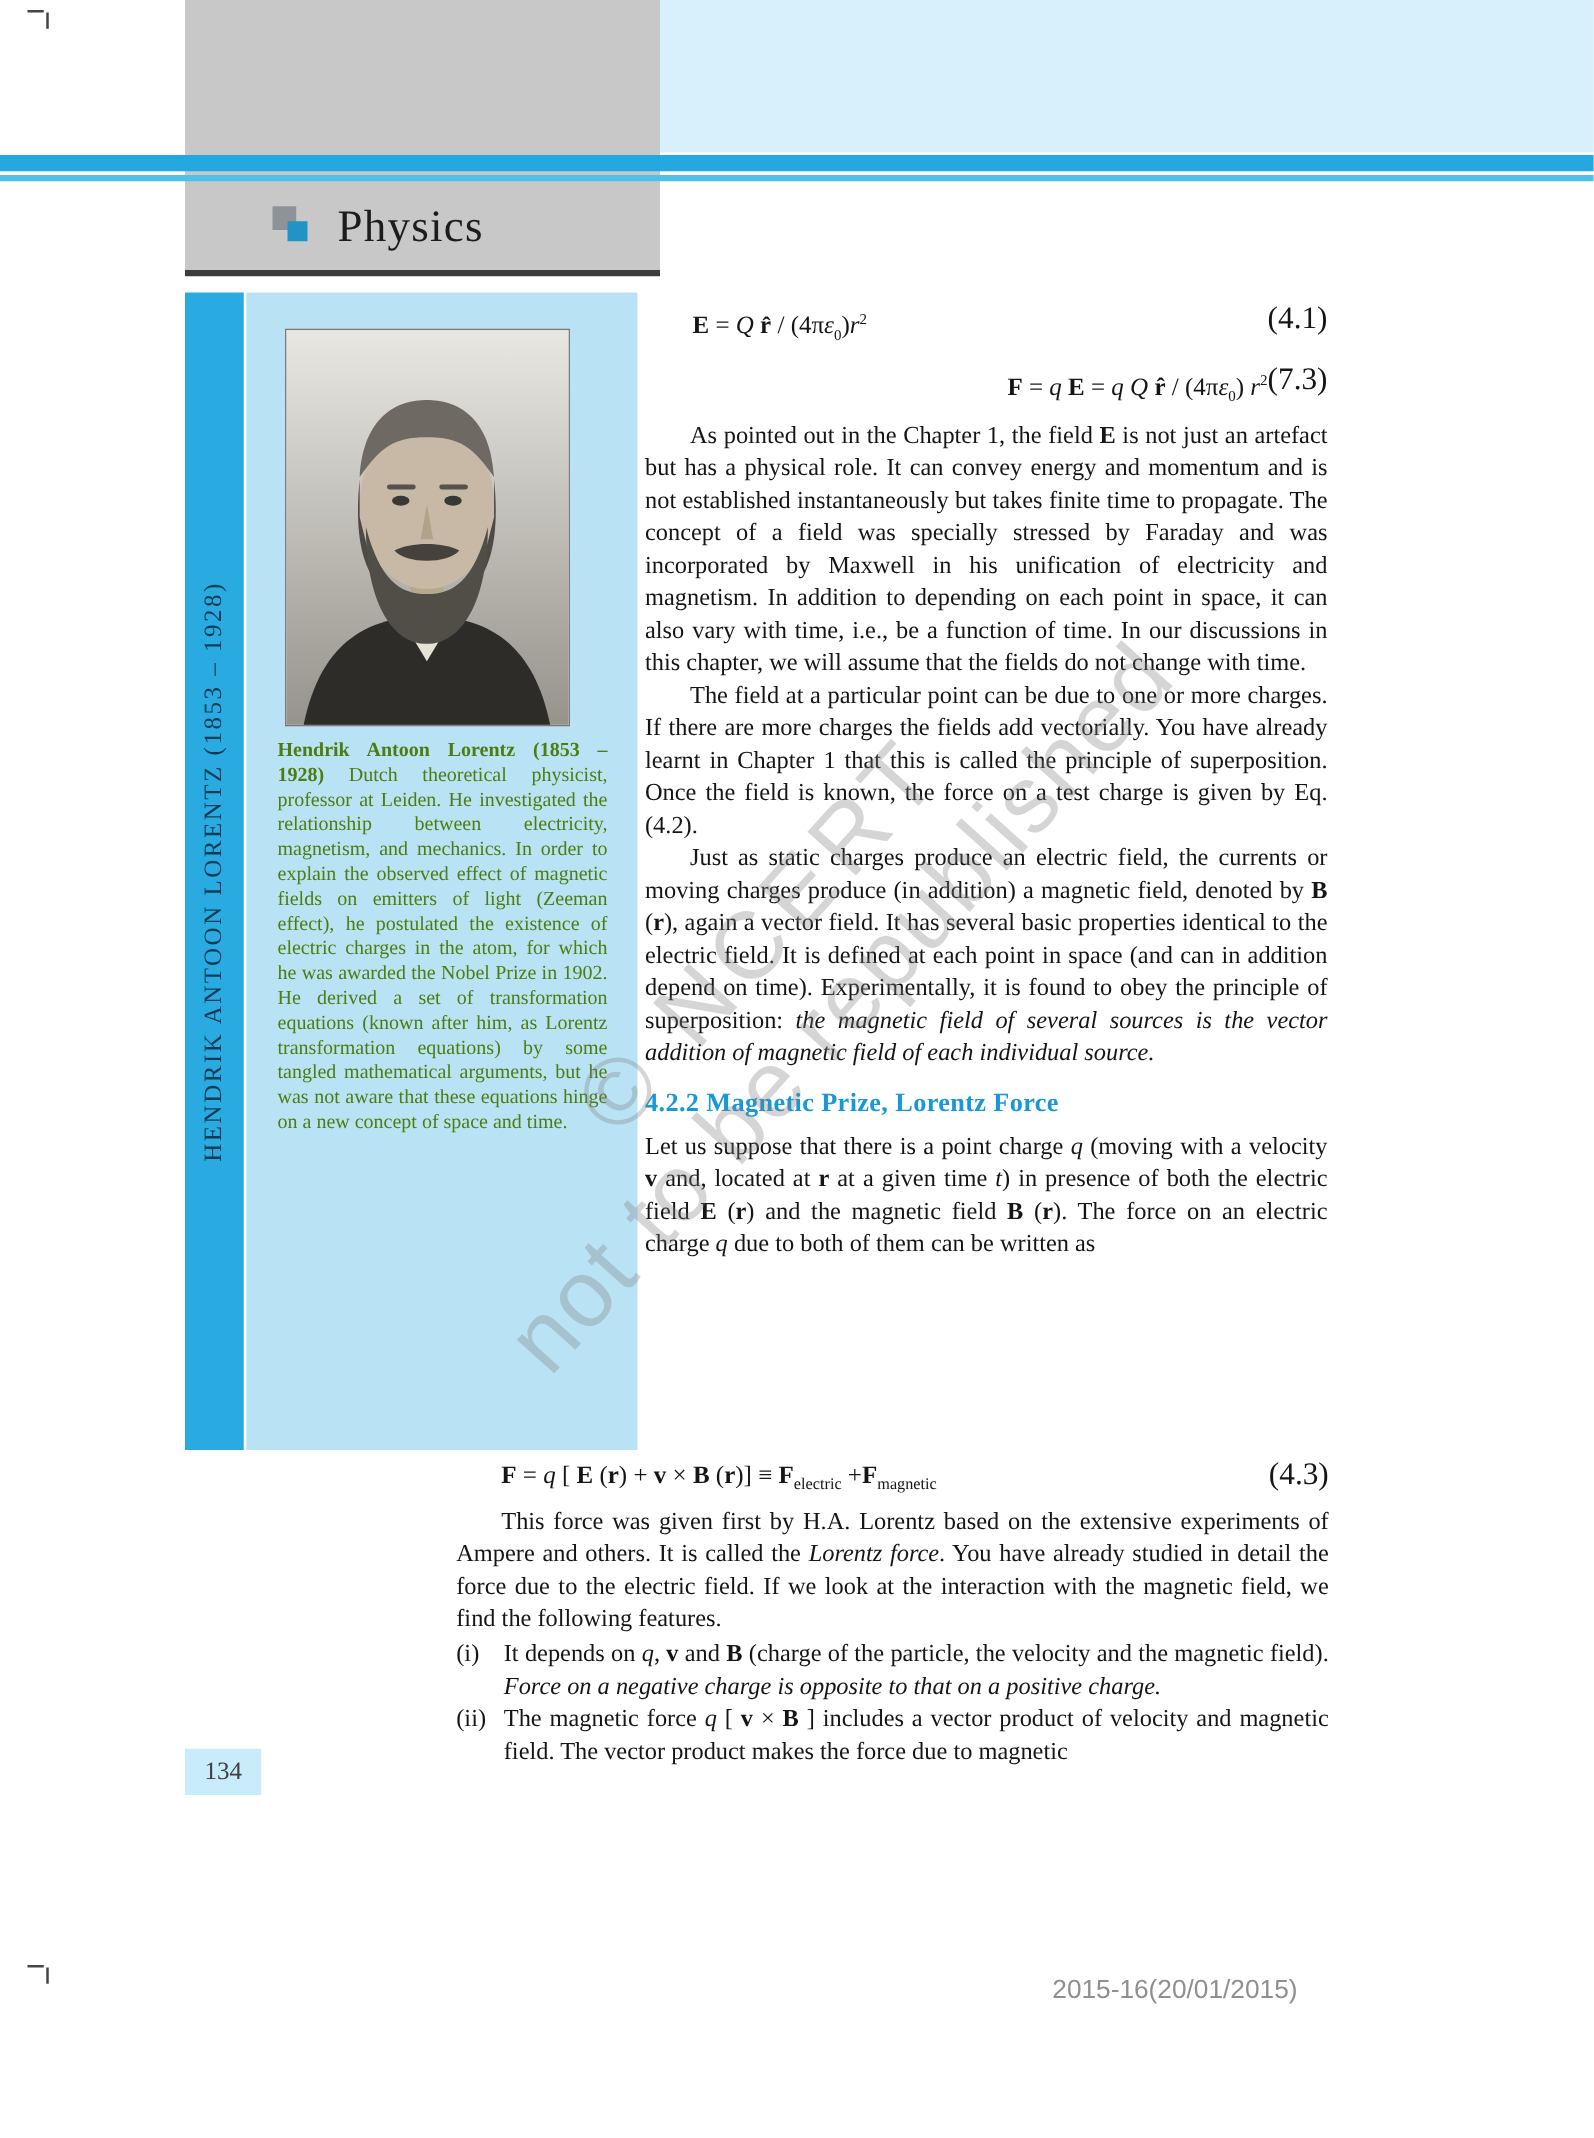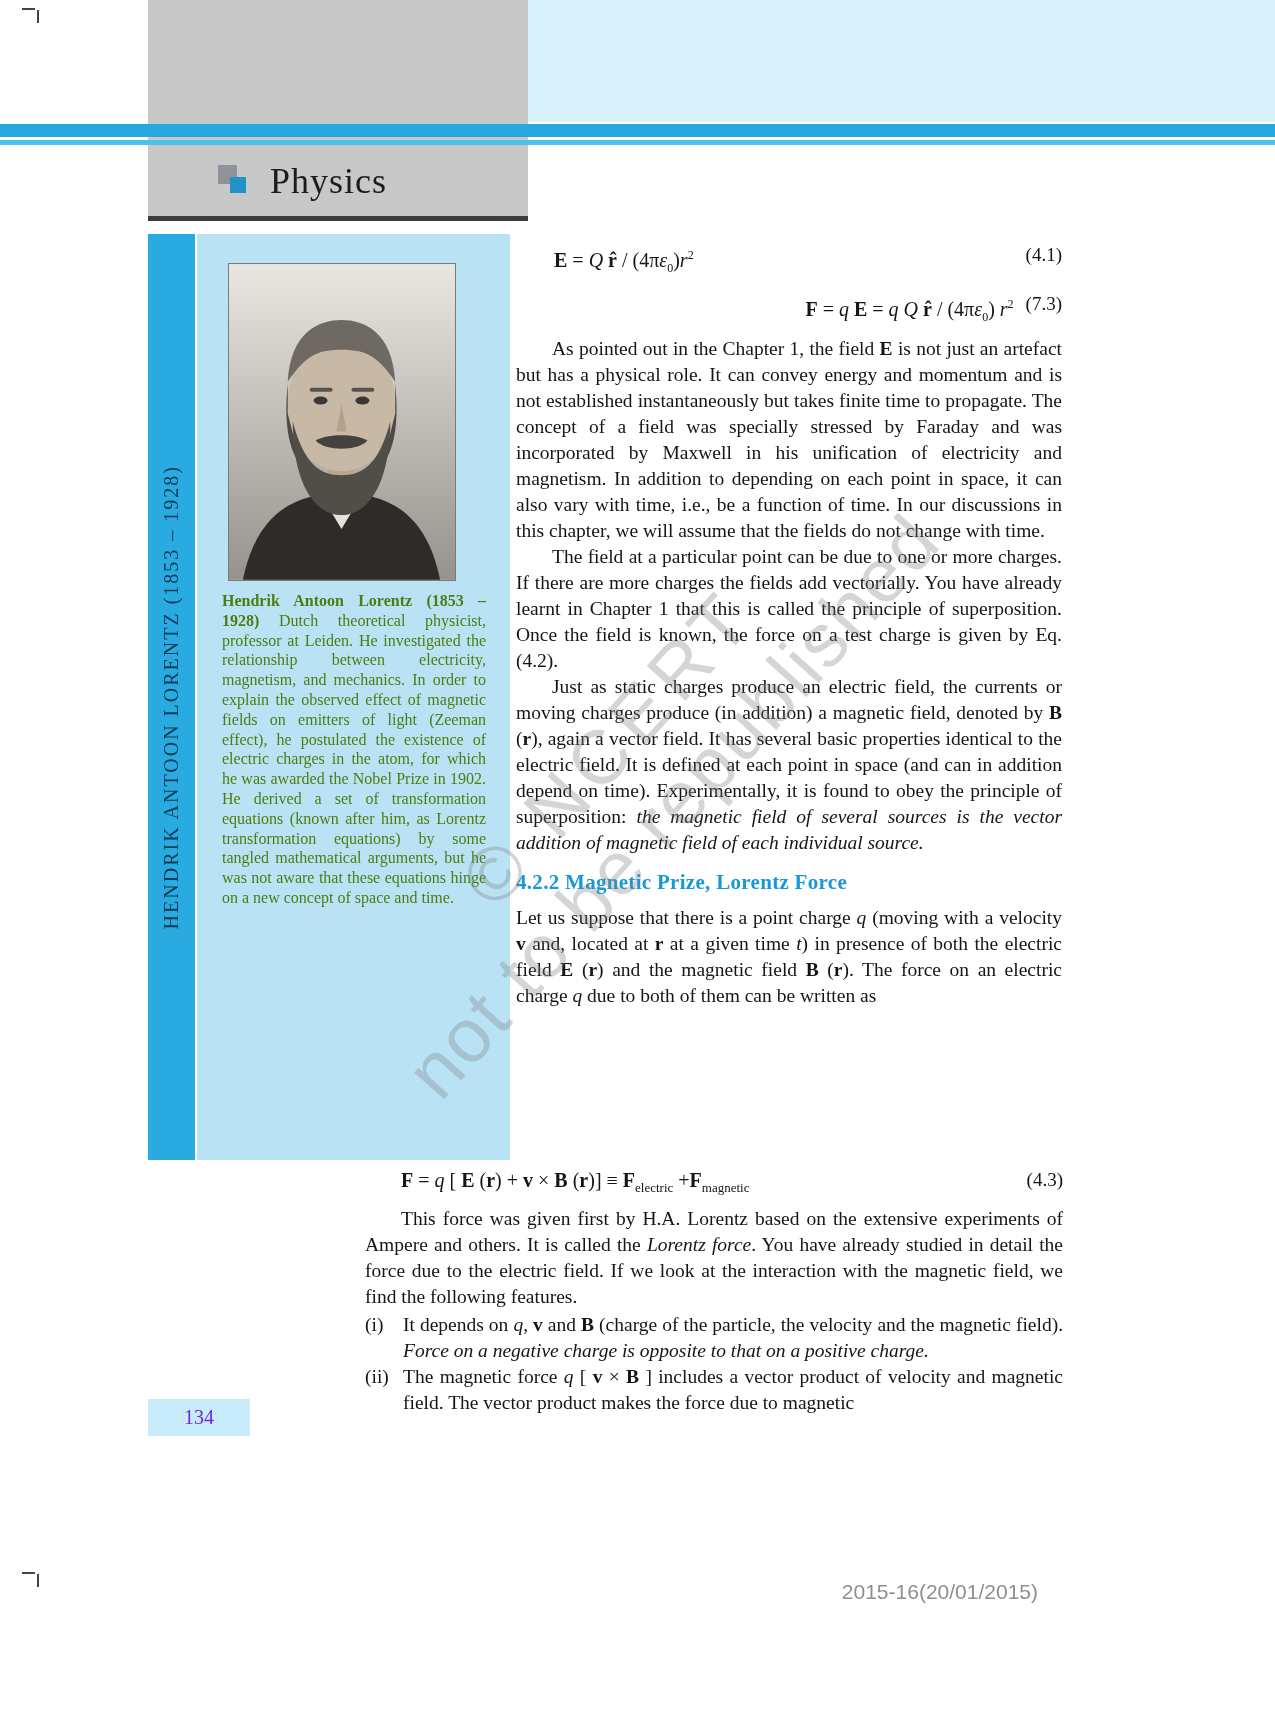--- a/index.html
+++ b/index.html
@@ -55,21 +55,21 @@
   .bio-text {
     position:absolute; left:25px; top:357px; width:264px;
     font-size:16px; line-height:19.8px; text-align:justify; color:#4d7c0f;
   }
 
   
   .main-col { position:absolute; left:516px; top:241px; width:546px; }
   .para { font-size:19.5px; line-height:26px; text-align:justify; }
   .indent { text-indent:36px; }
   .eq-row { display:flex; justify-content:space-between; align-items:flex-start; font-size:20px; line-height:28px; }
-  .eq-row .eq-num { font-size:19px;margin-left:12px; }
+  .eq-row .eq-num { font-size:25px; }
   .eq-41 { padding-left:38px; margin-bottom:6px; }
   .eq-42 { padding-left:40px; margin:8px 0 6px 0;justify-content:flex-end; }
   .eq-42 .eq-body { padding-left:24px; }
   .section-heading {
     font-family:"Liberation Serif", serif;
     font-weight:bold; font-size:21px; color:#1798d8;
     margin:14px 0 10px 0; letter-spacing:0.3px;
   }
   sub { font-size:12px; }
   sup { font-size:12px; }
@@ -77,23 +77,23 @@
   
   .wide-col { position:absolute; left:365px; top:1166px; width:698px; }
   .eq-43 { padding-left:36px; margin-bottom:4px; }
   .eq-43 sub { font-size:13px; }
   .feature-list { margin-top:2px; }
   .list-item { position:relative; padding-left:38px; font-size:19.5px; line-height:26px; text-align:justify; }
   .list-item .marker { position:absolute; left:0; top:0; }
 
   
   .pagenum-box {
-    position:absolute; left:148px; top:1399px; width:102px; height:37px;
+    position:absolute; left:148px; top:1399px; width:61px; height:37px;
     background:#c9ecfa; display:flex; align-items:center; justify-content:center;
-    font-size:20px; color:#6d28d9;
+    font-size:20px; color:#404040;
   }
   .print-footer {
     position:absolute; right:237px; top:1580px;
     font-family:"Liberation Sans", sans-serif; font-size:21px; color:#8f8f8f;
   }
 
   
   .watermark {
     position:absolute; left:90px; top:690px; width:1100px;
     transform:rotate(-48deg); text-align:center;

